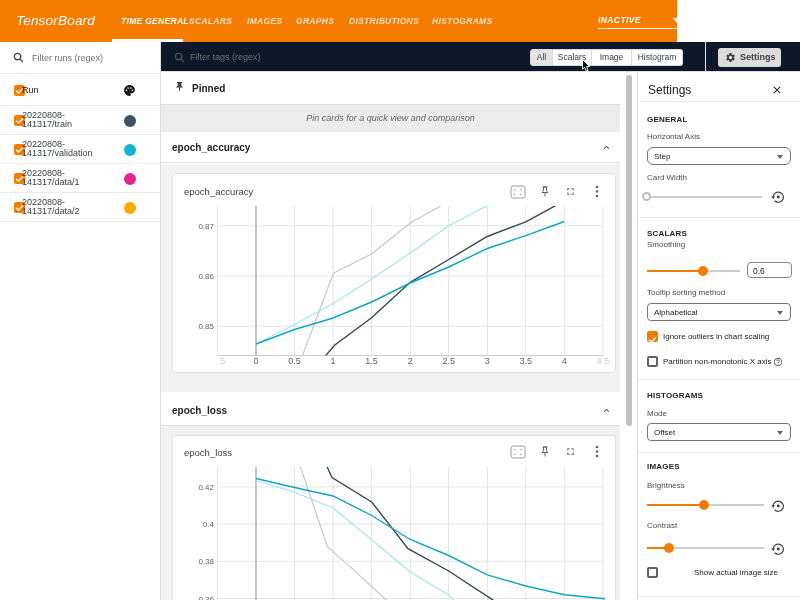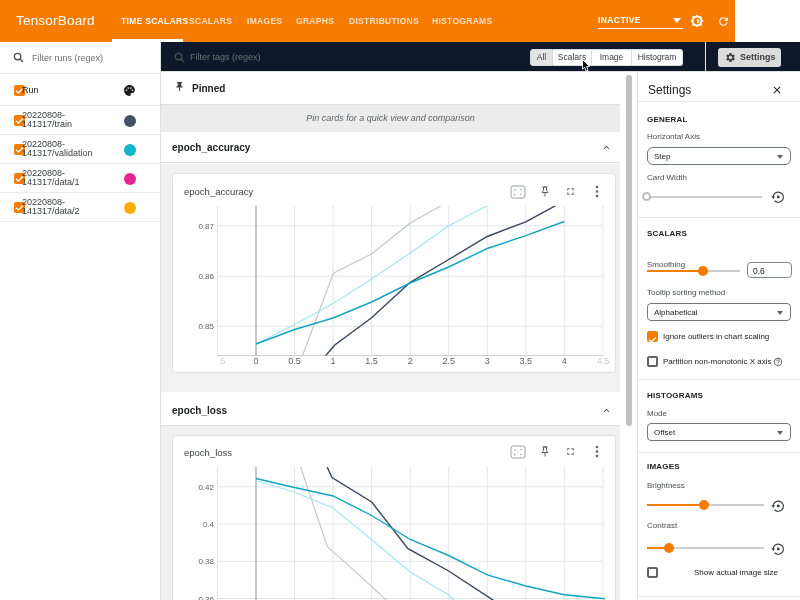--- a/index.html
+++ b/index.html
@@ -1,20 +1,20 @@
 <!DOCTYPE html>
 <html><head>
 <meta charset="utf-8">
 <style>
 * { margin:0; padding:0; box-sizing:border-box; }
 html,body { width:800px; height:600px; overflow:hidden; background:#fff;
   font-family:"Liberation Sans", sans-serif; }
 #app { position:relative; width:800px; height:600px; }
 
-#header { position:absolute; left:0; top:0; width:735px; height:42px; background:#f57c00; }
+#header { position:absolute; left:0; top:0; width:677px; height:42px; background:#f57c00;font-style:italic; }
 #logo { position:absolute; left:16px; top:13px; color:#fff; font-size:13.5px; font-weight:500; letter-spacing:.2px; }
 .tab { position:absolute; top:16px; font-size:8.5px; font-weight:700; letter-spacing:.3px; color:rgba(255,255,255,.75); }
 .tab.active { color:#fff; }
 #inkbar { position:absolute; left:112px; top:39px; width:71px; height:3px; background:#fff; }
 #inactive { position:absolute; left:598px; top:15px; color:#fff; font-size:8.5px; font-weight:700; letter-spacing:.4px; }
 #inactive-line { position:absolute; left:598px; top:28px; width:85px; height:1px; background:rgba(255,255,255,.9); }
 .hicon { position:absolute; top:14px; }
 
 #sidebar { position:absolute; left:0; top:42px; width:161px; height:558px; background:#fff; border-right:1px solid #e0e0e0; }
 #side-filter { position:absolute; left:0; top:0; width:160px; height:32px; border-bottom:1px solid #ebebeb; }
@@ -54,21 +54,21 @@
 .thumb { position:absolute; width:10px; height:10px; border-radius:50%; background:#f57c00; }
 .scb { position:absolute; left:9px; width:11px; height:11px; border-radius:2px; }
 .panel-cb-label { position:absolute; font-size:8px; color:#202124; }
 </style>
 </head>
 <body>
 <div id="app">
 
 <div id="header">
   <div id="logo">TensorBoard</div>
-  <div class="tab active" style="left:121px;">TIME SCALARS</div>
+  <div class="tab active" style="left:121px;">TIME GENERAL</div>
   <div class="tab" style="left:189px;">SCALARS</div>
   <div class="tab" style="left:247px;">IMAGES</div>
   <div class="tab" style="left:296px;">GRAPHS</div>
   <div class="tab" style="left:349px;">DISTRIBUTIONS</div>
   <div class="tab" style="left:432px;">HISTOGRAMS</div>
   <div id="inkbar"></div>
   <div id="inactive">INACTIVE</div>
   <div id="inactive-line"></div>
   <svg class="hicon" style="left:672px;top:17px" width="10" height="8" viewBox="0 0 10 8">
         <path d="M1 1 L5 6 L9 1 Z" fill="#fff"></path>
@@ -344,21 +344,21 @@
   <div class="track" style="left:9px;top:124px;width:115px;"></div>
   <div style="position:absolute;left:4px;top:120px;width:9px;height:9px;border-radius:50%;background:#fff;border:2px solid #bdbdbd;"></div>
   <svg style="position:absolute;left:133px;top:118px" width="13" height="13" viewBox="0 0 24 24" fill="#5f6368">
         <path d="M4 13 A 9.4 9.4 0 1 1 6.6 19.8" fill="none" stroke="#3c4043" stroke-width="2.2"></path>
         <path d="M0.6 11.6 L7.4 11.6 L4 16.8 Z" fill="#3c4043"></path>
         <circle cx="13.4" cy="13" r="2.7" fill="#3c4043"></circle>
       </svg>
   <div class="hr" style="top:145px;"></div>
 
   <div class="sect" style="top:157px;">SCALARS</div>
-  <div class="lbl" style="top:188px;">Smoothing</div>
+  <div class="lbl" style="top:168px;">Smoothing</div>
   <div class="track" style="left:9px;top:198px;width:93px;"></div>
   <div class="fill" style="left:9px;top:198px;width:56px;"></div>
   <div class="thumb" style="left:60px;top:194px;"></div>
   <div style="position:absolute;left:109px;top:190px;width:45px;height:16px;border:1px solid #80868b;border-radius:4px;">
     <span style="position:absolute;left:5px;top:3px;font-size:8.5px;color:#202124;">0.6</span>
   </div>
   <div class="lbl" style="top:216px;">Tooltip sorting method</div>
   <div class="dd" style="top:231px;">
         <span>Alphabetical</span>
       </div>

